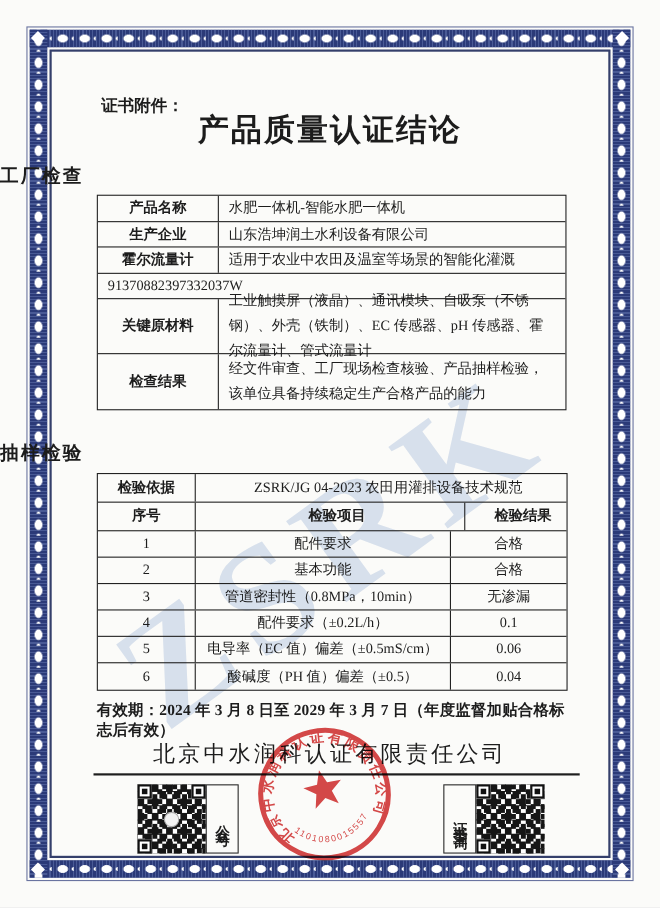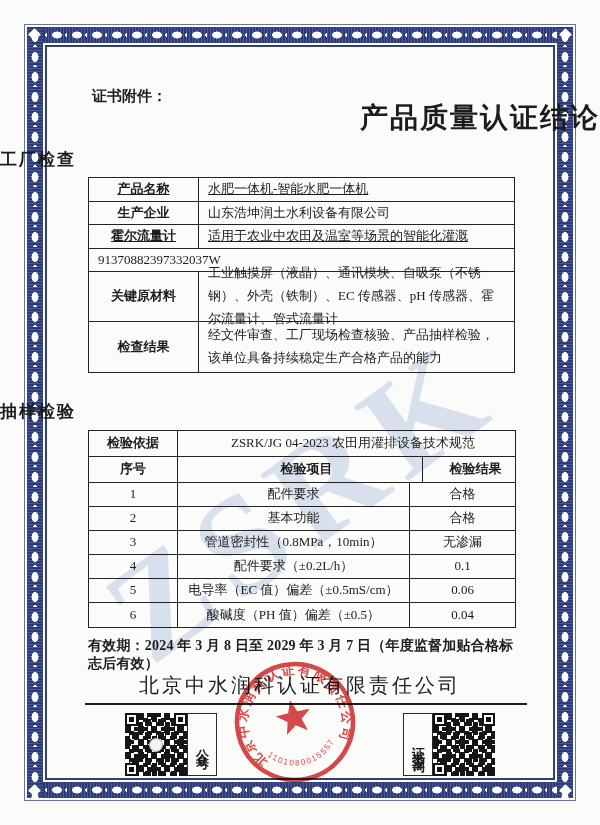--- a/index.html
+++ b/index.html
@@ -36,35 +36,35 @@
   
   .watermark{
     position:absolute;left:60px;top:340px;width:480px;height:320px;z-index:0;
     display:flex;align-items:center;justify-content:center;
     transform:rotate(-36deg);
     font-size:140px;font-weight:bold;letter-spacing:14px;
     color:rgba(170,191,219,.45);user-select:none;
   }
   
   .attachment{position:absolute;left:92px;top:68px;font-size:15px;font-weight:bold;z-index:1;margin-top:19px;}
-  .title{position:absolute;left:0;right:0;top:99px;margin:0;text-align:right;
+  .title{position:absolute;left:0;right:0;top:99px;margin:0;text-align:center;
     font-size:28px;font-weight:bold;letter-spacing:2px;z-index:1;}
   .sec-head{position:absolute;left:0;right:0;text-align:left;font-size:17px;
     font-weight:bold;letter-spacing:2px;z-index:1;}
   .sec1{top:148px;} .sec2{top:400px;}
   
   .tbl{position:absolute;left:88px;width:427px;border:1px solid #222;z-index:1;
     box-sizing:border-box;background:transparent;}
   .t1{top:177px;} .t2{top:430px;width:428px;}
   .trow{display:flex;border-bottom:1px solid #222;box-sizing:border-box;}
   .trow:last-child{border-bottom:none;}
   .cell{box-sizing:border-box;display:flex;align-items:center;font-size:13px;line-height:1.75;}
   .c-label{width:110px;justify-content:center;font-weight:bold;border-right:1px solid #222;text-align:center;}
   .c-val{flex:1;padding:1px 9px;}
-  .h24{height:24px;text-decoration:underline;} .h23{height:23px;} .h50{height:50px;}
+  .h24{height:24px;} .h23{height:23px;} .h50{height:50px;}
   .t2 .c-num{width:89px;justify-content:center;border-right:1px solid #222;}
   .t2 .c-item{width:232px;justify-content:center;border-right:1px solid #222;text-align:right;}
   .t2 .c-res{flex:1;justify-content:center;text-align:center;}
   .t2 .c-basis{flex:1;justify-content:center;text-align:center;}
   .t2 .trow{height:24px;}
   .t2 .trow.basis,.t2 .trow.head{height:26px;gap:13px;}
   .t2 .head .cell{font-weight:bold;}
   .t2 .basis .c-num{font-weight:bold;}
   
   .validity{position:absolute;left:88px;top:637px;width:430px;font-size:14px;

